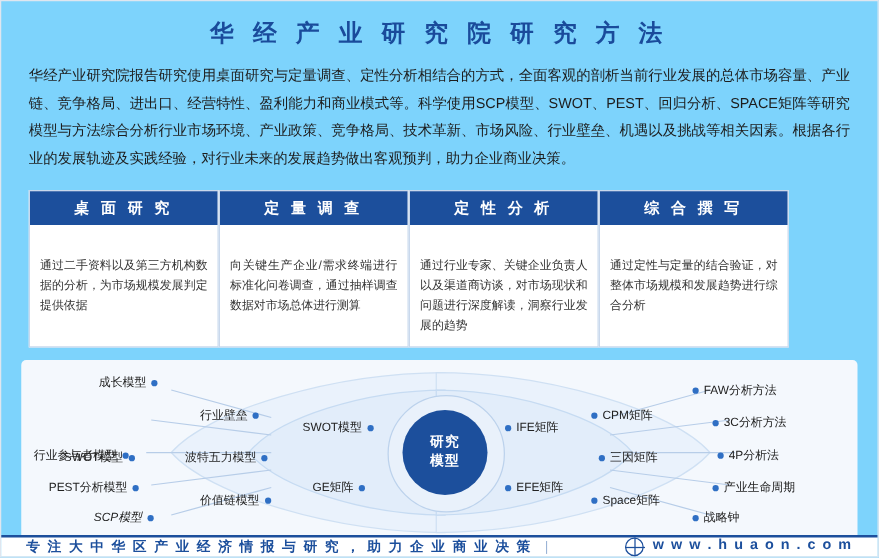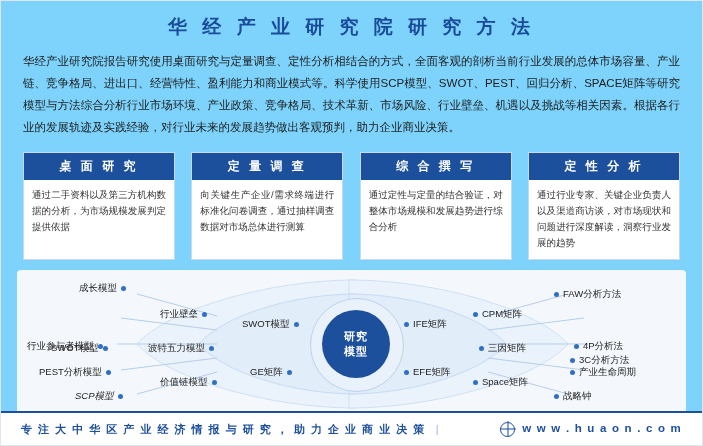--- a/index.html
+++ b/index.html
@@ -36,21 +36,20 @@
   .intro {
     margin: 4px 22px 0 22px;
     font-size: 11.5px;
     line-height: 22px;
     color: #1d1d1d;
     text-align: justify;
   }
   
   .cards {
     display: flex;
-    justify-content: space-between;
     margin: 14px 22px 0 22px;
     border-radius: 11px;
   }
   .card {
     width: 152px;
     border: 1px solid #c9d8ec;
     background: #ffffff;
     box-sizing: border-box;
     position: relative;
     padding-bottom: 6px;
@@ -64,20 +63,21 @@
     text-align: center;
     padding: 5px 0 5px 0;
   }
   .card-body {
     font-size: 9.5px;
     line-height: 16px;
     color: #333333;
     padding: 7px 8px 2px 8px;
     text-align: justify;
     min-height: 62px;
+    margin-top: 18px;
   }
   
   .diagram {
     position: relative;
     margin: 10px 16px 0 16px;
     height: 148px;
   }
   .diagram-bg {
     position: absolute;
     inset: 0;
@@ -136,21 +136,21 @@
     vertical-align: middle;
     margin: 0 4px;
   }
   .node.right .dot { margin: 0 4px; }
   
   .footer {
     position: absolute;
     left: 0;
     right: 0;
     bottom: 0;
-    height: 34px;
+    height: 17px;
     border-top: 2px solid #1c4f9c;
     display: flex;
     align-items: center;
     justify-content: space-between;
     padding: 0 20px;
     box-sizing: border-box;
     background: #ffffff;
   }
   .footer-left {
     font-size: 11px;
@@ -215,26 +215,26 @@
   <div class="cards">
     <div class="card">
       <div class="card-head">桌 面 研 究</div>
       <div class="card-body">通过二手资料以及第三方机构数据的分析，为市场规模发展判定提供依据</div>
     </div>
     <div class="card">
       <div class="card-head">定 量 调 查</div>
       <div class="card-body">向关键生产企业/需求终端进行标准化问卷调查，通过抽样调查数据对市场总体进行测算</div>
     </div>
     <div class="card">
+      <div class="card-head">定 性 分 析</div>
+      <div class="card-body">通过行业专家、关键企业负责人以及渠道商访谈，对市场现状和问题进行深度解读，洞察行业发展的趋势</div>
+    </div>
+    <div class="card">
       <div class="card-head">综 合 撰 写</div>
       <div class="card-body">通过定性与定量的结合验证，对整体市场规模和发展趋势进行综合分析</div>
-    </div>
-    <div class="card">
-      <div class="card-head">定 性 分 析</div>
-      <div class="card-body">通过行业专家、关键企业负责人以及渠道商访谈，对市场现状和问题进行深度解读，洞察行业发展的趋势</div>
     </div>
   </div>
 
   <div class="diagram">
     <div class="diagram-bg"></div>
 
     <svg class="lines" viewBox="0 0 671 148" preserveAspectRatio="none">
 
       <path d="M339 10 C 250 10, 150 40, 120 74 C 150 108, 250 138, 339 138 Z" fill="#eaf2fc" stroke="#cfe0f3" stroke-width="1"></path>
       <path d="M332 10 C 421 10, 521 40, 551 74 C 521 108, 421 138, 332 138 Z" fill="#eaf2fc" stroke="#cfe0f3" stroke-width="1"></path>
@@ -306,21 +306,21 @@
     <div class="node right" style="left:458px; top:72px;">
       <span class="dot"></span><span>三因矩阵</span>
     </div>
     <div class="node right" style="left:452px; top:106px;">
       <span class="dot"></span><span>Space矩阵</span>
     </div>
 
     <div class="node right" style="left:533px; top:18px;">
       <span class="dot"></span><span>FAW分析方法</span>
     </div>
-    <div class="node right" style="left:549px; top:44px;margin-top:40px;">
+    <div class="node right" style="left:549px; top:44px;">
       <span class="dot"></span><span>3C分析方法</span>
     </div>
     <div class="node right" style="left:553px; top:70px;">
       <span class="dot"></span><span>4P分析法</span>
     </div>
     <div class="node right" style="left:549px; top:96px;">
       <span class="dot"></span><span>产业生命周期</span>
     </div>
     <div class="node right" style="left:533px; top:120px;">
       <span class="dot"></span><span>战略钟</span>

